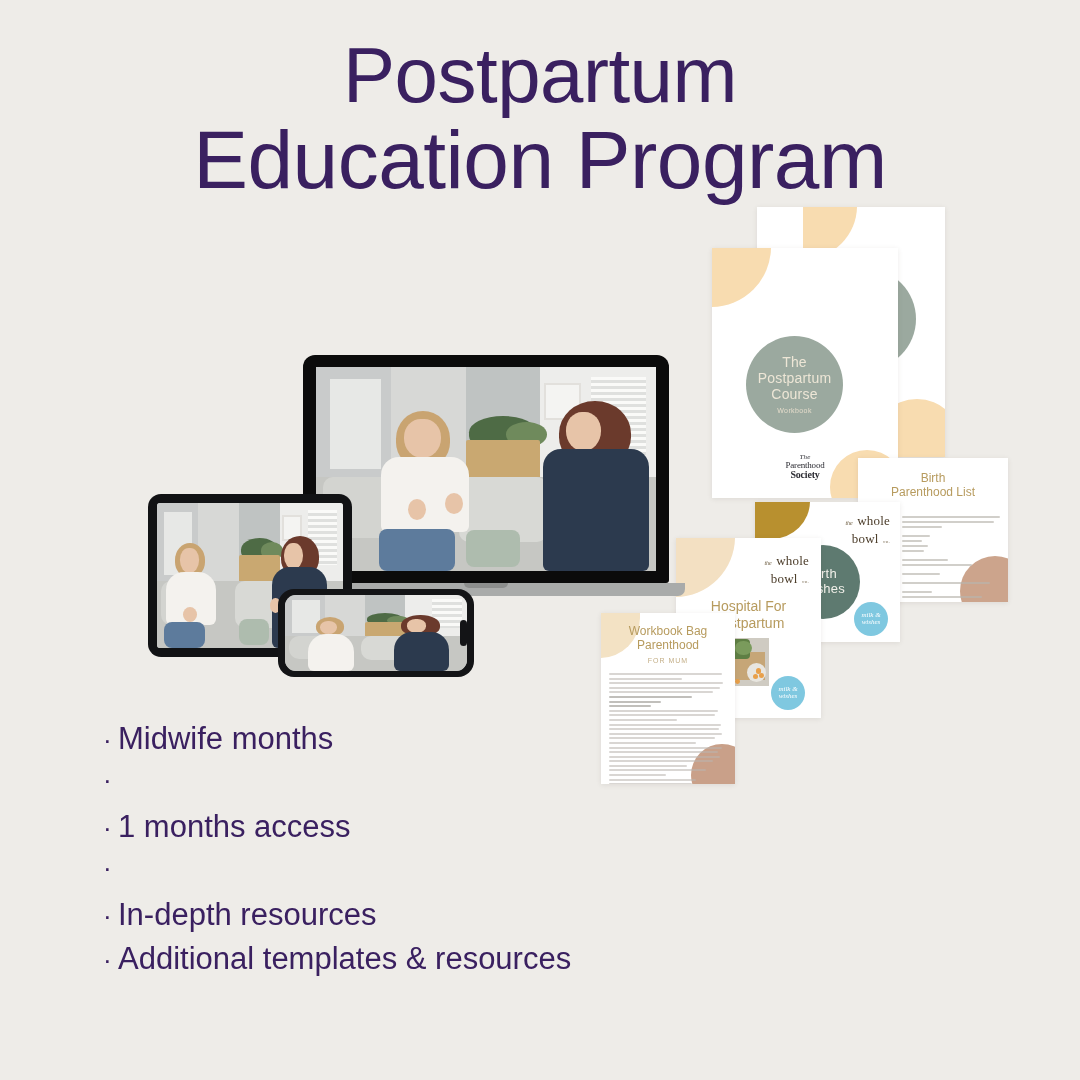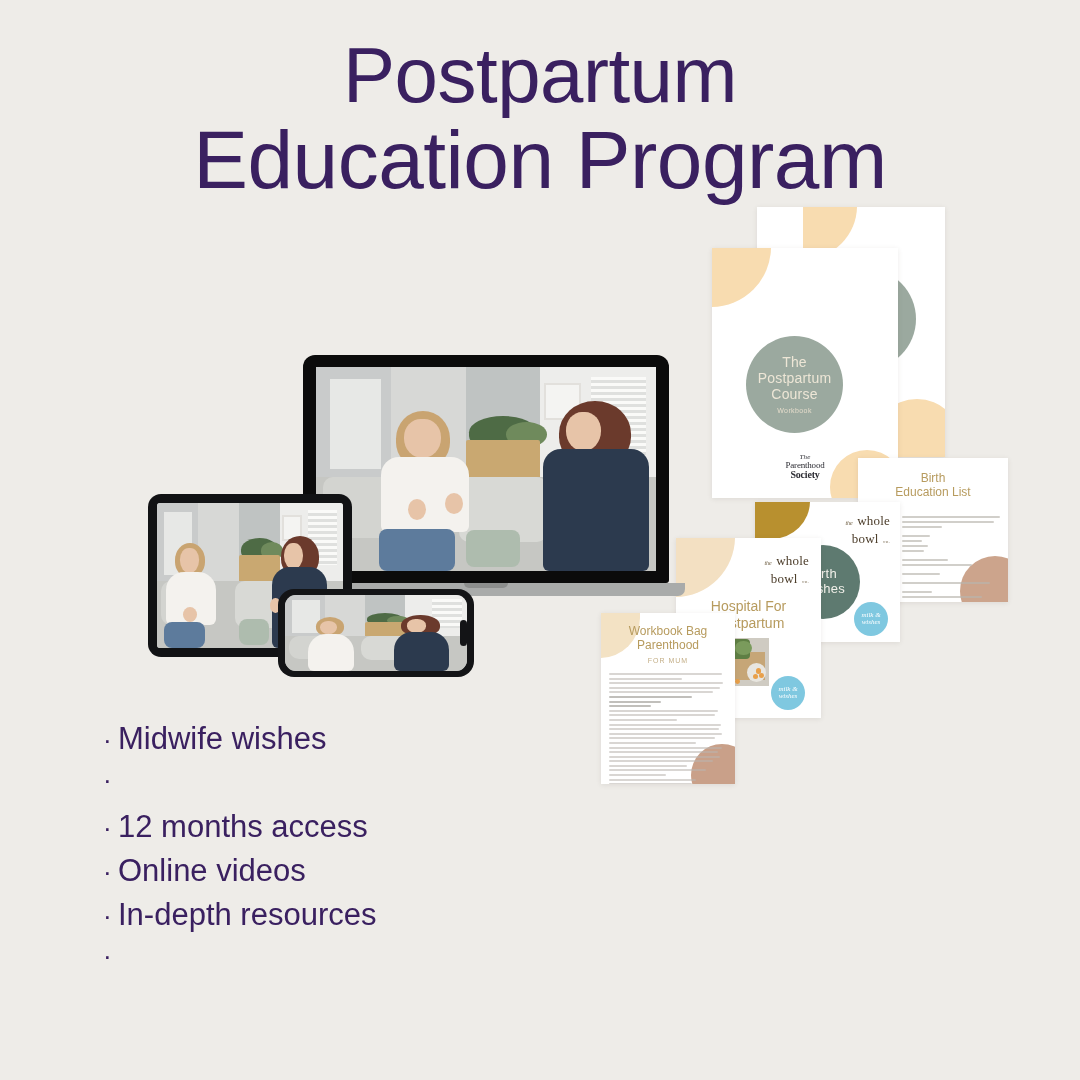--- a/index.html
+++ b/index.html
@@ -302,21 +302,21 @@
       <span class="l-a">The</span>
       <span class="l-b">Parenthood</span>
       <span class="l-c">Society</span>
     </div>
   </div>
 
   <div class="paper" id="doc-baby">
     <div class="shape-bot"></div>
     <div class="d-title">
       <span>Birth</span><br>
-      <span>Education List</span>
+      <span>Parenthood List</span>
     </div>
     <div class="faint-lines" style="left:44px;top:58px;width:100px;">
       <div class="fl" style="width:98%"></div>
       <div class="fl" style="width:92%"></div>
       <div class="fl" style="width:40%"></div>
       <div class="fl" style="width:28%;margin-top:7px"></div>
       <div class="fl" style="width:20%"></div>
       <div class="fl" style="width:26%"></div>
       <div class="fl" style="width:22%"></div>
       <div class="fl" style="width:46%;margin-top:7px"></div>
@@ -522,35 +522,35 @@
           <div class="p-face" style="left:22%;top:8%;width:32%;height:24%;"></div>
           <div class="p-body" style="left:0%;top:30%;width:94%;height:70%;"></div>
         </div>
       </div>
     </div>
   </div>
 
   <div class="bullets">
     <div class="bullet-row">
       <span class="bullet-dot">·</span>
-      <span class="bullet-text">Midwife wishes</span>
+      <span class="bullet-text">Midwife months</span>
     </div>
     <div class="bullet-row">
       <span class="bullet-dot">·</span>
     </div>
     <div class="bullet-row">
       <span class="bullet-dot">·</span>
-      <span class="bullet-text">12 months access</span>
+      <span class="bullet-text">1 months access</span>
     </div>
     <div class="bullet-row">
       <span class="bullet-dot">·</span>
-      <span class="bullet-text">Online videos</span>
     </div>
     <div class="bullet-row">
       <span class="bullet-dot">·</span>
       <span class="bullet-text">In-depth resources</span>
     </div>
     <div class="bullet-row">
       <span class="bullet-dot">·</span>
+      <span class="bullet-text">Additional templates &amp; resources</span>
     </div>
   </div>
 
 </div>
 
 </body></html>

